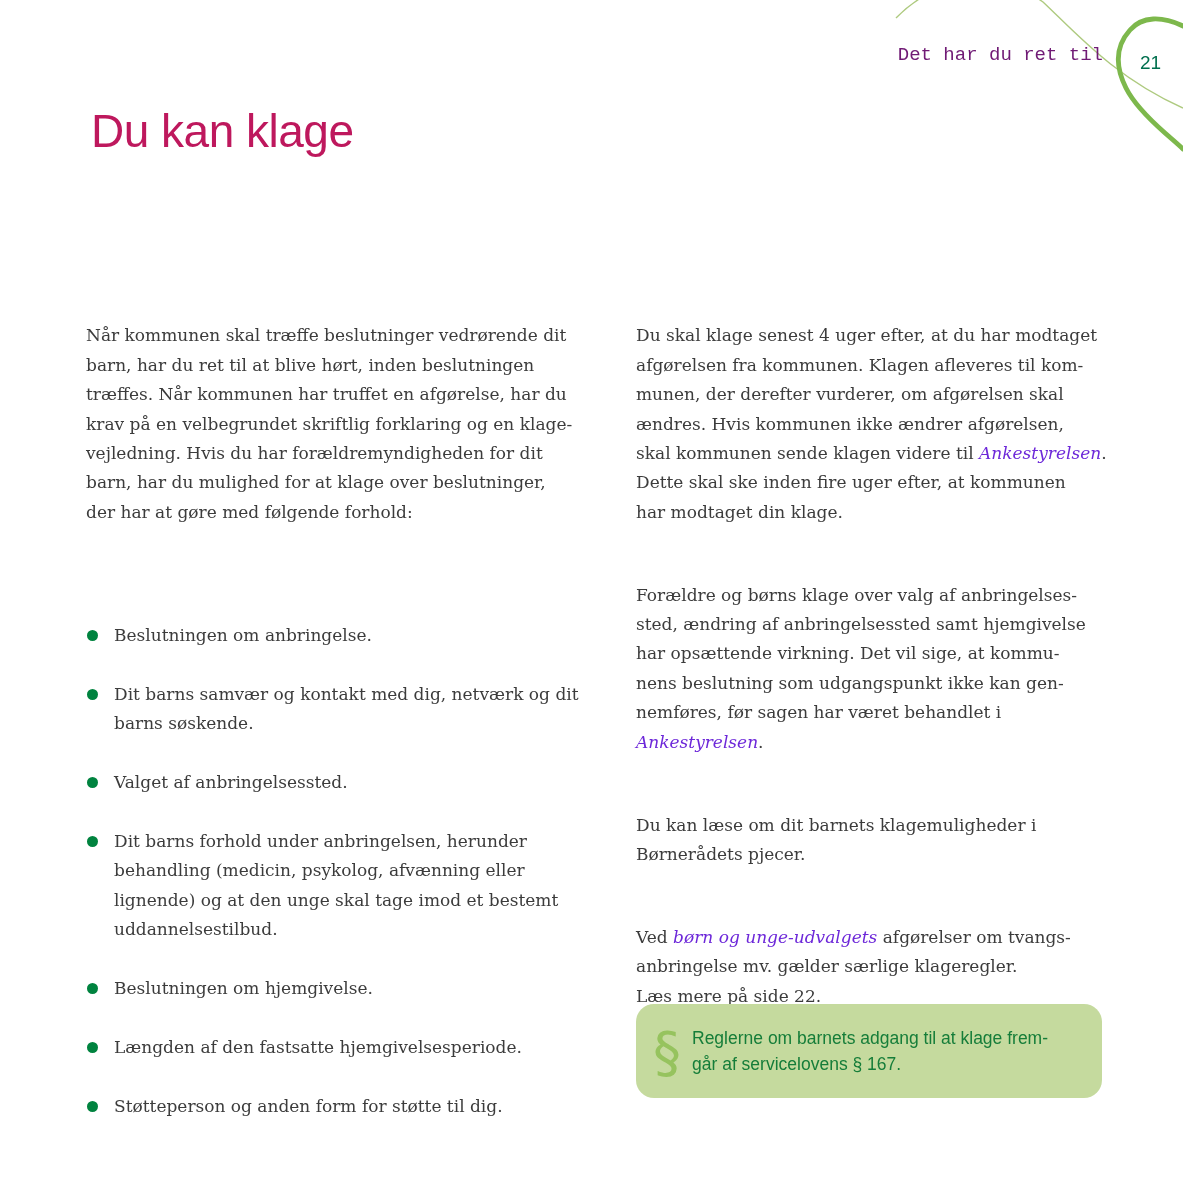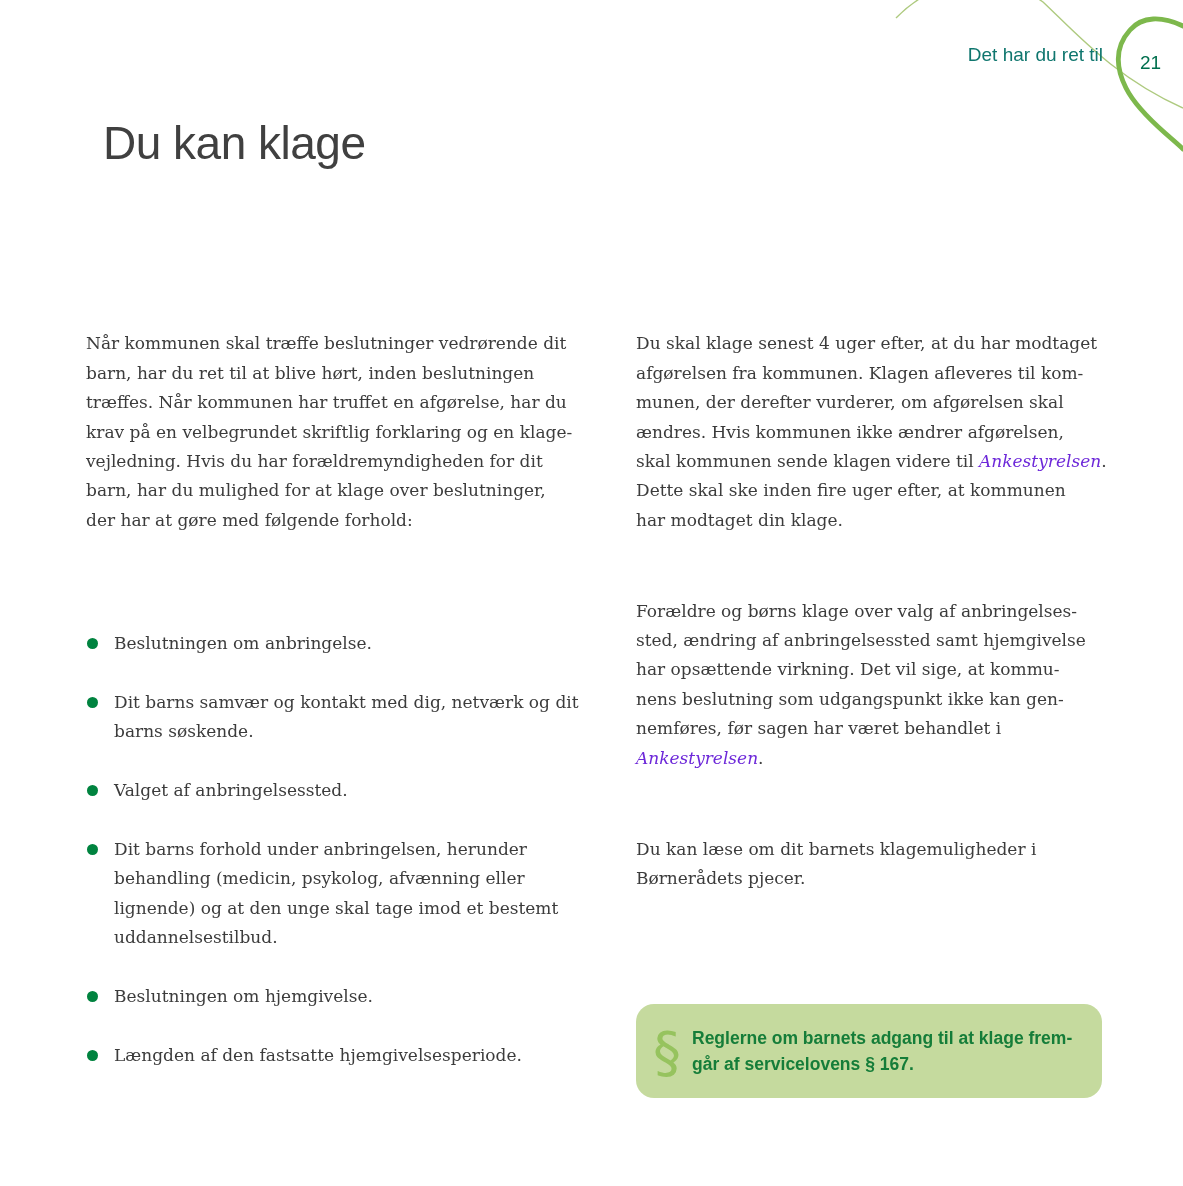--- a/index.html
+++ b/index.html
@@ -8,45 +8,45 @@
     width:1183px;height:1186px;
     background:#ffffff;
     overflow:hidden;
     font-family:"DejaVu Serif", serif;
   }
   
   .corner-decor{position:absolute;top:0;right:0;pointer-events:none;}
   
   .running-head{
     position:absolute;top:44px;right:80px;
-    font-family:Liberation Sans, sans-serif;
-    font-size:19px;font-weight:500;color:#0f766e;
+    font-family:Liberation Mono, monospace;
+    font-size:19px;font-weight:500;color:#701a75;
     white-space:nowrap;
   }
   .page-num{
     position:absolute;top:52px;left:1140px;
     font-family:"Liberation Sans", sans-serif;
     font-size:19px;font-weight:500;color:#006f4e;
   }
   
   .title{
-    position:absolute;left:86px;top:100px;margin:17px;
+    position:absolute;left:86px;top:100px;margin:5px;
     font-family:"Liberation Sans", sans-serif;
     font-size:46px;line-height:1.15;font-weight:500;
-    color:#404040;letter-spacing:-0.5px;
+    color:#be185d;letter-spacing:-0.5px;
   }
   
   .col{
     position:absolute;top:292px;
     font-size:17px;line-height:29.4px;color:#3c3c3c;
     white-space:pre-line;
   }
   .col-left{left:86px;width:515px;}
   .col-right{left:636px;width:478px;}
-  .col p{margin:8px 0 24px 0;}
+  .col p{margin:0 0 24px 0;}
   .col p:last-child{margin-bottom:0;}
   em.green{font-style:italic;color:#6d28d9;}
   
   ul.topics{list-style:none;margin:11px 0 25px 0;padding:0;}
   ul.topics li{position:relative;padding-left:28px;}
   ul.topics li::before{
     content:"";position:absolute;left:1px;top:9px;
     width:11px;height:11px;border-radius:50%;
     background:#00833f;
   }
@@ -59,21 +59,21 @@
   .section-sign{
     position:absolute;left:17px;top:0;height:94px;
     display:flex;align-items:center;
     font-family:"DejaVu Sans", sans-serif;
     font-size:56px;font-weight:400;color:#96c35e;
   }
   .box-text{
     position:absolute;left:56px;top:50%;transform:translateY(-50%);
     margin:0;
     font-family:"Liberation Sans", sans-serif;
-    font-size:17.5px;line-height:26px;font-weight:700;
+    font-size:17.5px;line-height:26px;font-weight:400;
     color:#157d39;white-space:pre-line;
   }
 </style>
 </head>
 <body>
 
 <div class="page">
 
   <svg class="corner-decor" width="310" height="230" viewBox="0 0 310 230">
     <path d="M 23 18 C 62 -22 122 -32 170 2 C 202 32 242 78 310 108" fill="none" stroke="#aeca7f" stroke-width="1.4"></path>
@@ -97,20 +97,21 @@
       <li>Beslutningen om anbringelse.</li>
       <li>Dit barns samvær og kontakt med dig, netværk og dit
 barns søskende.</li>
       <li>Valget af anbringelsessted.</li>
       <li>Dit barns forhold under anbringelsen, herunder
 behandling (medicin, psykolog, afvænning eller
 lignende) og at den unge skal tage imod et bestemt
 uddannelsestilbud.</li>
       <li>Beslutningen om hjemgivelse.</li>
       <li>Længden af den fastsatte hjemgivelsesperiode.</li>
+      <li>Støtteperson og anden form for støtte til dig.</li>
     </ul>
     
     
   </div>
 
   <div class="col col-right">
     <p><span>Du skal klage senest 4 uger efter, at du har modtaget
 afgørelsen fra kommunen. Klagen afleveres til kom-
 munen, der derefter vurderer, om afgørelsen skal
 ændres. Hvis kommunen ikke ændrer afgørelsen,
@@ -118,20 +119,23 @@
 Dette skal ske inden fire uger efter, at kommunen
 har modtaget din klage.</span></p>
     <p><span>Forældre og børns klage over valg af anbringelses-
 sted, ændring af anbringelsessted samt hjemgivelse
 har opsættende virkning. Det vil sige, at kommu-
 nens beslutning som udgangspunkt ikke kan gen-
 nemføres, før sagen har været behandlet i
 </span><em class="green">Ankestyrelsen</em><span>.</span></p>
     <p>Du kan læse om dit barnets klagemuligheder i
 Børnerådets pjecer.</p>
+    <p><span>Ved </span><em class="green">børn og unge-udvalgets</em><span> afgørelser om tvangs-
+anbringelse mv. gælder særlige klageregler.
+Læs mere på side 22.</span></p>
   </div>
 
   <div class="info-box">
     <span class="section-sign">§</span>
     <p class="box-text">Reglerne om barnets adgang til at klage frem-
 går af servicelovens § 167.</p>
   </div>
 
 </div>
 

